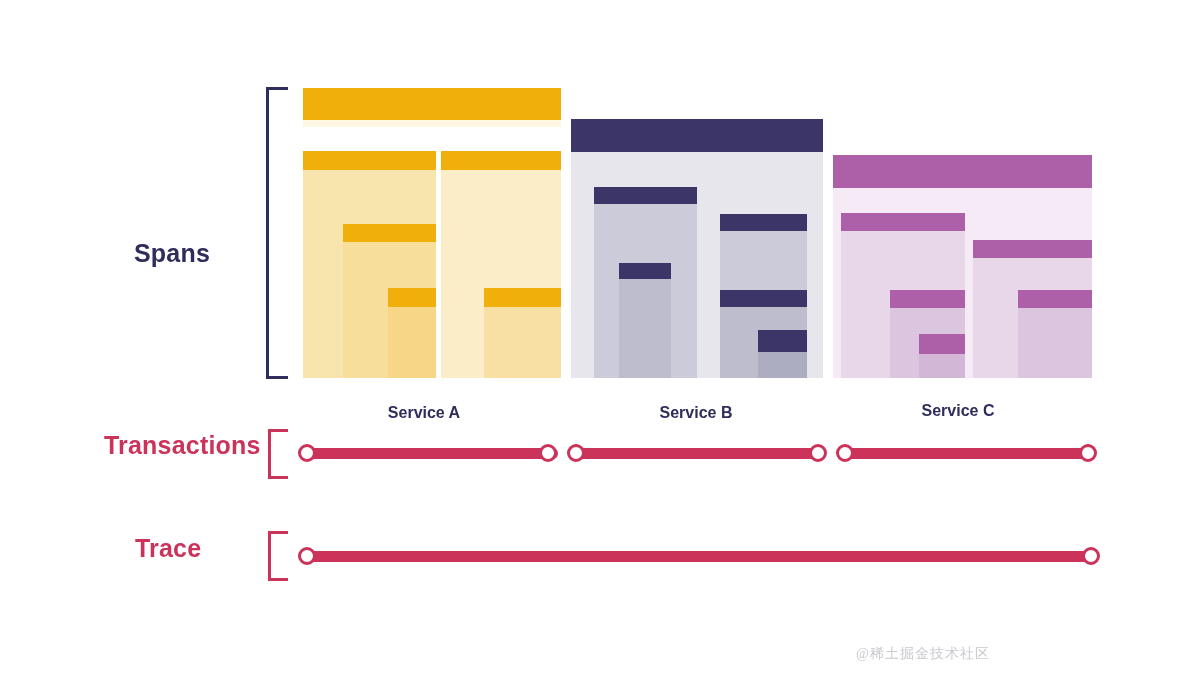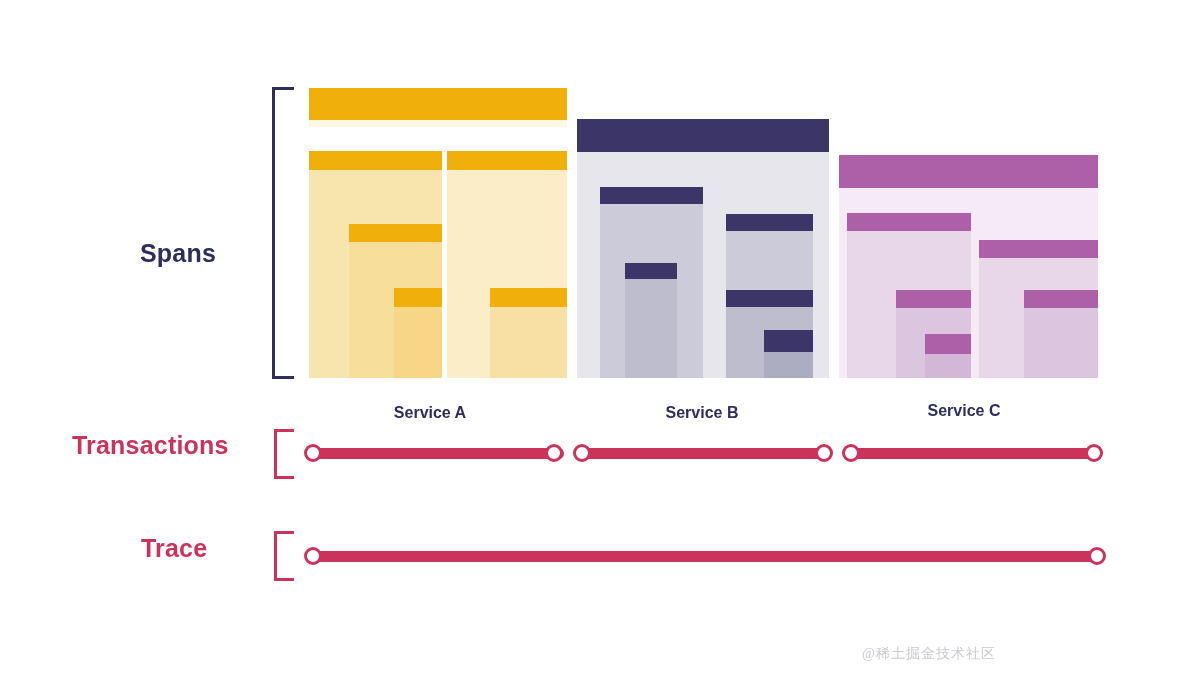--- a/index.html
+++ b/index.html
@@ -10,21 +10,21 @@
     width: 1200px;
     height: 687px;
     background: #ffffff;
     font-family: "Liberation Sans", sans-serif;
     overflow: hidden;
     position: relative;
   }
 
   #canvas {
     position: absolute;
-    left: 6px; top: 0;
+    left: 0; top: 0;
     width: 1008px;
     height: 687px;
   }
 
   .abs { position: absolute; }
 
   
   .row-label {
     position: absolute;
     font-weight: bold;
@@ -139,21 +139,21 @@
     font-family: Liberation Serif, serif;
   }
 </style>
 </head>
 <body>
 
 <div id="canvas">
 
   <div class="row-label" id="label-spans" style="color: rgb(46, 45, 91);">Spans</div>
 
-  <div class="row-label" id="label-transactions" style="color: rgb(203, 51, 91);">Transactions</div>
+  <div class="row-label" id="label-transactions" style="color: rgb(203, 51, 91); margin-left: 38px;">Transactions</div>
 
   <div class="row-label" id="label-trace" style="color: rgb(203, 51, 91);">Trace</div>
 
   <div class="bracket" id="bracket-spans" style="border-color: rgb(46, 45, 91);"></div>
   <div class="bracket" id="bracket-transactions" style="border-color: rgb(203, 51, 91);"></div>
   <div class="bracket" id="bracket-trace" style="border-color: rgb(203, 51, 91);"></div>
 
   <div class="abs" id="spans-layer" style="left:0;top:0;width:1200px;height:687px;">
       <div class="span-block" style="left: 303px; top: 88px; width: 258px; height: 39px;">
         <div class="span-body" style="top: 32px; background: rgb(253, 247, 228);"></div>

